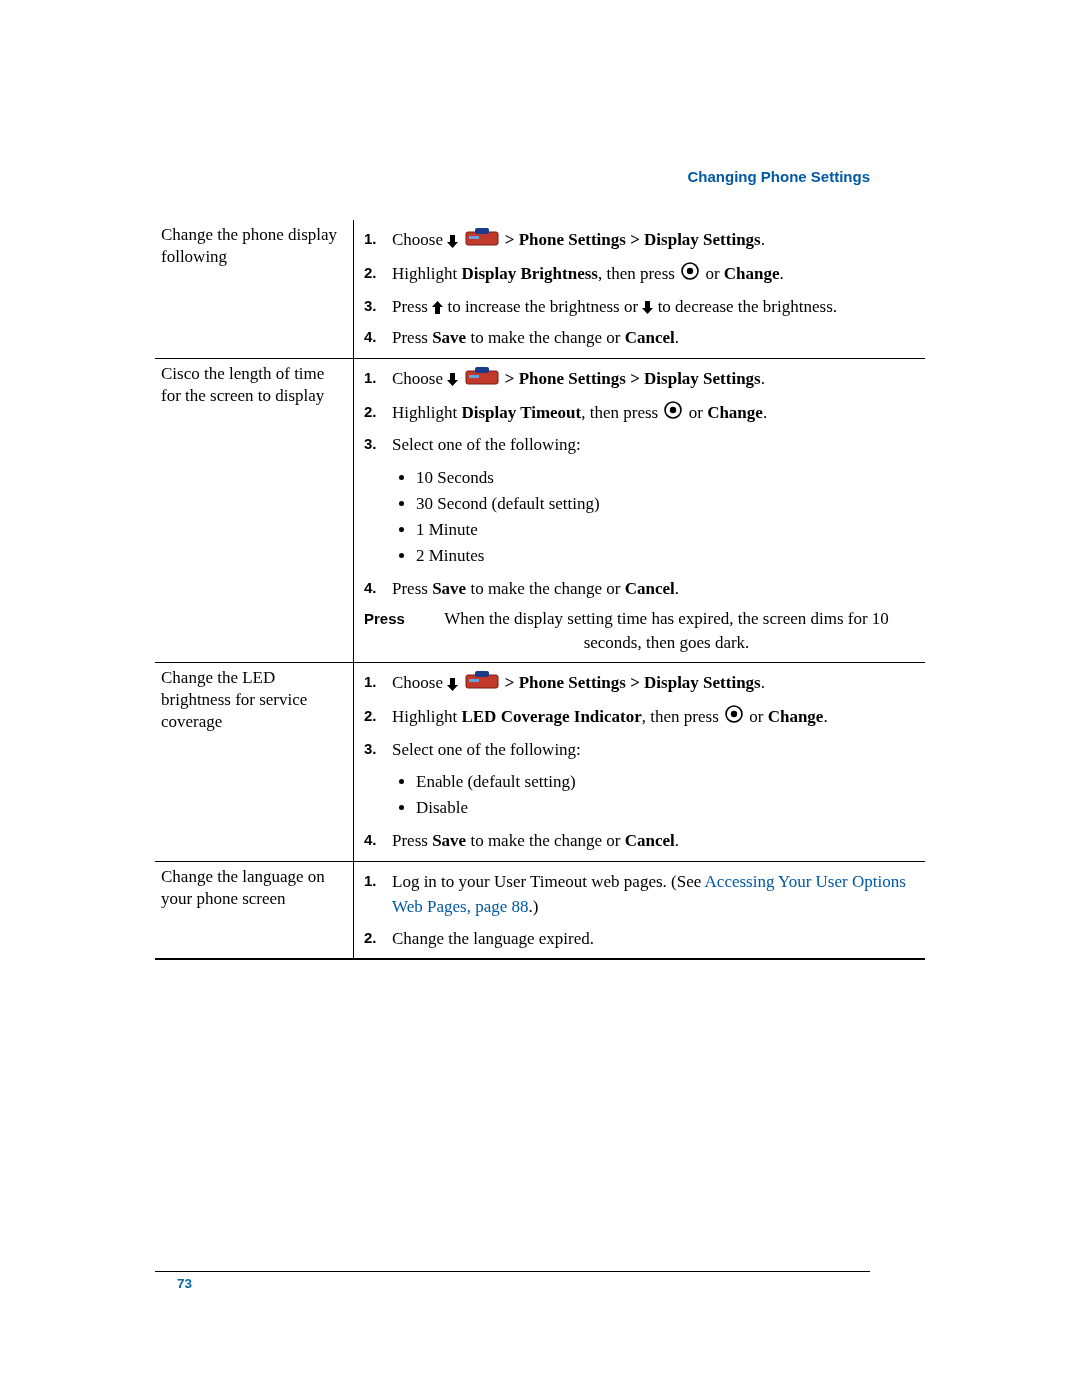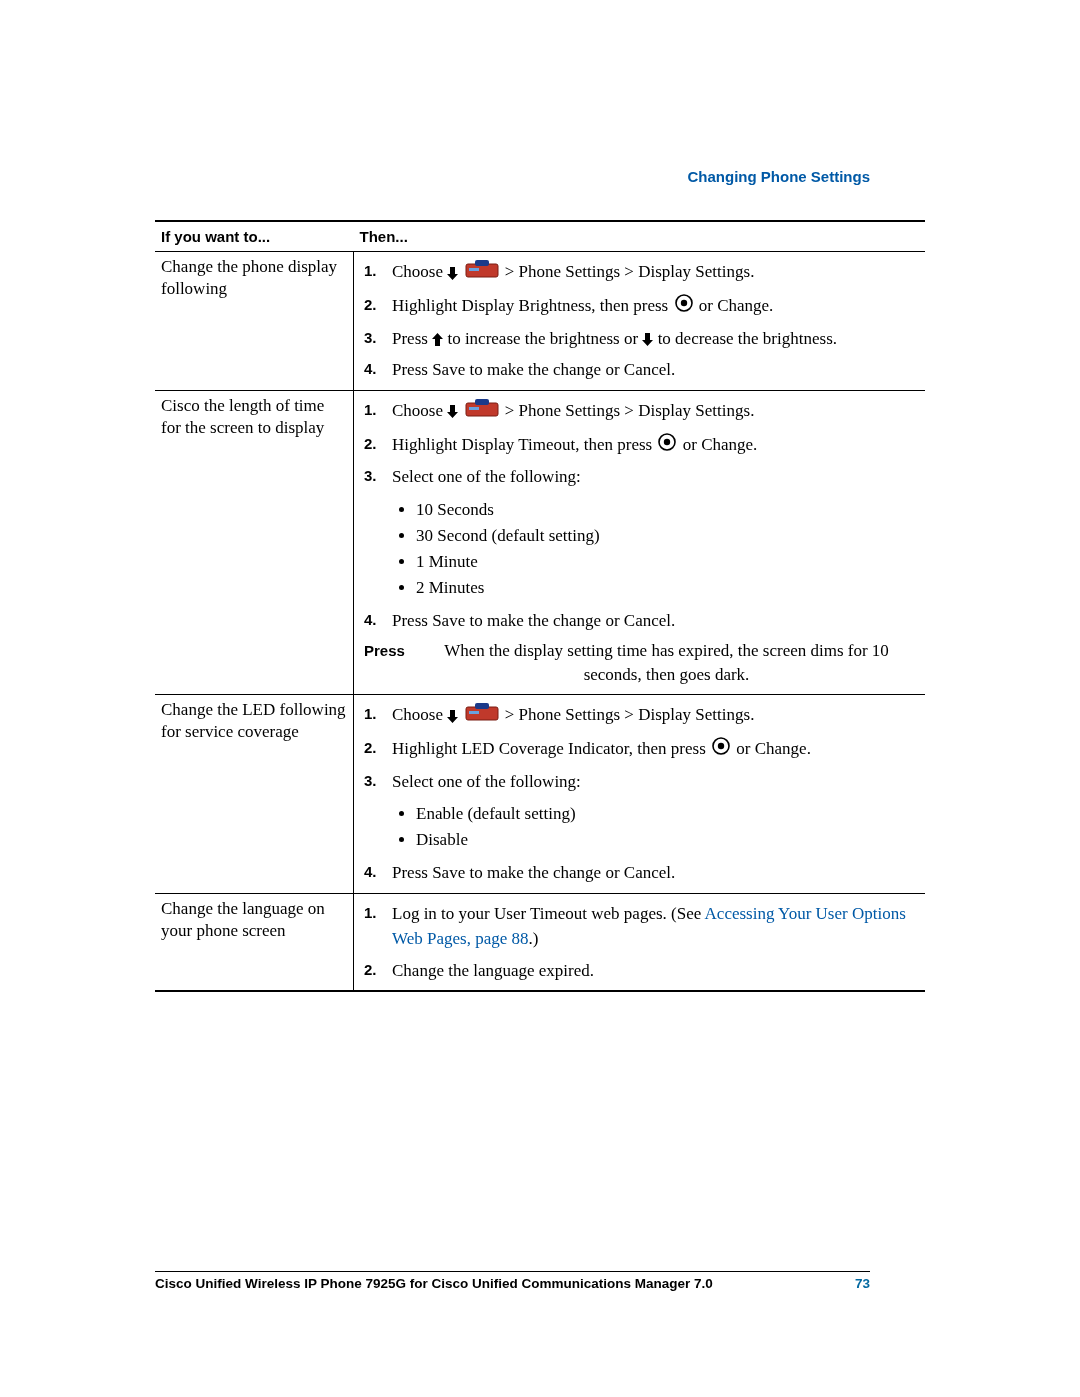--- a/index.html
+++ b/index.html
@@ -76,21 +76,21 @@
     font-size: 15px;
     width: 28px;
     flex: 0 0 28px;
     text-align: left;
     padding-left: 4px;
     padding-top: 1px;
   }
   ol.steps > li > .body {
     flex: 1;
   }
-  .bold { font-weight: normal; }
+  .bold { font-weight: bold; }
   ul.bullets {
     list-style: disc;
     margin: 4px 0 4px 56px;
     padding: 0;
   }
   ul.bullets > li {
     padding: 3px 0;
   }
   .note-row {
     display: flex;
@@ -142,24 +142,20 @@
 </style>
 </head>
 <body>
 
 <div class="page">
 
   <div class="header-right">Changing Phone Settings</div>
 
   <table class="main">
     <tbody>
-      <tr class="head">
-        <th>If you want to...</th>
-        <th>Then...</th>
-      </tr>
 
       <tr>
         <td class="left-col">Change the phone display following</td>
         <td class="right-col">
           <ol class="steps">
             <li>
               <span class="num">1.</span>
               <span class="body">
                 <span>Choose </span><span class="icon down-arrow-icon"><svg width="11" height="15">
                       <polygon points="3,1 8,1 8,8 11,8 5.5,14 0,8 3,8" fill="#000"></polygon>
@@ -246,21 +242,21 @@
             </li>
           </ol>
           <div class="note-row">
             <span class="label">Press</span>
             <span class="body">When the display setting time has expired, the screen dims for 10 seconds, then goes dark.</span>
           </div>
         </td>
       </tr>
 
       <tr class="sep">
-        <td class="left-col">Change the LED following for service coverage</td>
+        <td class="left-col">Change the LED brightness for service coverage</td>
         <td class="right-col">
           <ol class="steps">
             <li>
               <span class="num">1.</span>
               <span class="body">
                 <span>Choose </span><span class="icon down-arrow-icon"><svg width="11" height="15">
                       <polygon points="3,1 8,1 8,8 11,8 5.5,14 0,8 3,8" fill="#000"></polygon>
                     </svg></span>
                 <span class="settings-icon"><svg width="34" height="20">
                       <rect x="1" y="5" width="32" height="13" rx="2" fill="#c0392b" stroke="#7a1c12"></rect>
@@ -313,17 +309,16 @@
               <span class="body">Change the language expired.</span>
             </li>
           </ol>
         </td>
       </tr>
 
     </tbody>
   </table>
 
   <div class="footer">
-    <span class="title">Cisco Unified Wireless IP Phone 7925G for Cisco Unified Communications Manager 7.0</span>
     <span class="pagenum">73</span>
   </div>
 
 </div>
 
 </body></html>

